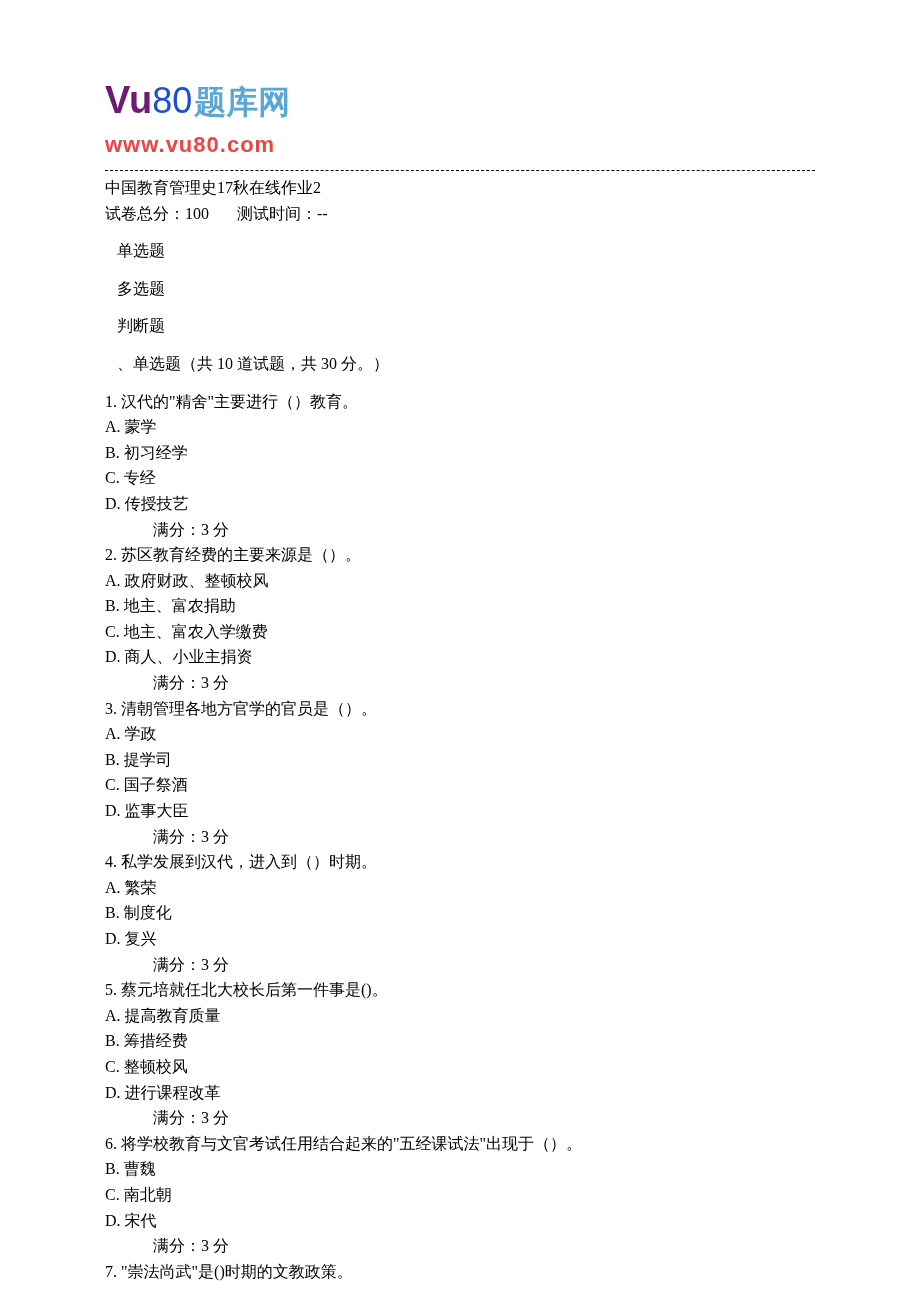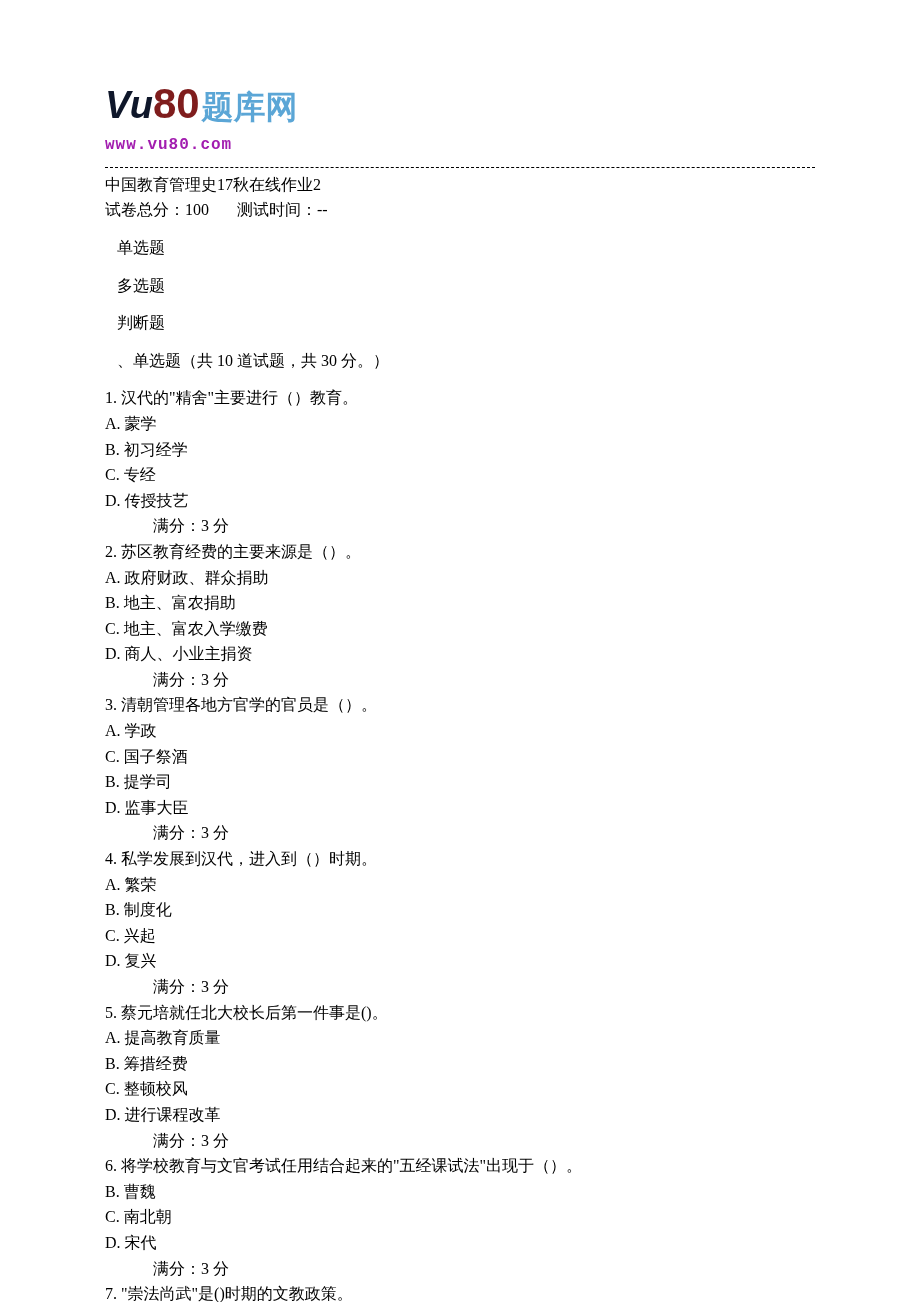--- a/index.html
+++ b/index.html
@@ -17,41 +17,40 @@
       margin-bottom: 8px;
     }
     .logo-top {
       display: flex;
       align-items: baseline;
     }
     .logo-vu {
       font-family: Arial, sans-serif;
       font-size: 38px;
       font-weight: bold;
-      color: #0f172a;
-      font-style: italic;
+      color: #701a75;
     }
     .logo-80 {
       font-family: Arial, sans-serif;
-      font-size: 42px;
-      font-weight: bold;
-      color: #7f1d1d;
+      font-size: 36px;
+      font-weight: normal;
+      color: #1d4ed8;
     }
     .logo-text {
       font-family: Liberation Mono, monospace;
       font-size: 32px;
       font-weight: bold;
       color: #5ba6d6;
       margin-left: 2px;
     }
     .logo-url {
-      font-family: Liberation Mono, monospace;
-      font-size: 16px;
+      font-family: Liberation Sans, sans-serif;
+      font-size: 22px;
       font-weight: bold;
-      color: #a21caf;
+      color: #ef4444;
       letter-spacing: 1px;
       margin-top: -4px;
     }
     .divider {
       border: none;
       border-top: 1.5px dashed #000;
       margin: 4px 0 4px 0;
     }
     .header-line {
       white-space: pre;
@@ -97,35 +96,34 @@
 <div class="section-type">、单选题（共 10 道试题，共 30 分。）</div>
 
 <div id="questions">
     <div class="question-stem">1.  汉代的"精舍"主要进行（）教育。</div>
     <div class="option">A. 蒙学</div>
     <div class="option">B. 初习经学</div>
     <div class="option">C. 专经</div>
     <div class="option">D. 传授技艺</div>
     <div class="score">满分：3  分</div>
     <div class="question-stem">2.  苏区教育经费的主要来源是（）。</div>
-    <div class="option">A. 政府财政、群众捐助</div>
+    <div class="option">A. 政府财政、整顿校风</div>
     <div class="option">B. 地主、富农捐助</div>
     <div class="option">C. 地主、富农入学缴费</div>
     <div class="option">D. 商人、小业主捐资</div>
     <div class="score">满分：3  分</div>
     <div class="question-stem">3.  清朝管理各地方官学的官员是（）。</div>
     <div class="option">A. 学政</div>
+    <div class="option">B. 提学司</div>
     <div class="option">C. 国子祭酒</div>
-    <div class="option">B. 提学司</div>
     <div class="option">D. 监事大臣</div>
     <div class="score">满分：3  分</div>
     <div class="question-stem">4.  私学发展到汉代，进入到（）时期。</div>
     <div class="option">A. 繁荣</div>
     <div class="option">B. 制度化</div>
-    <div class="option">C. 兴起</div>
     <div class="option">D. 复兴</div>
     <div class="score">满分：3  分</div>
     <div class="question-stem">5.  蔡元培就任北大校长后第一件事是()。</div>
     <div class="option">A. 提高教育质量</div>
     <div class="option">B. 筹措经费</div>
     <div class="option">C. 整顿校风</div>
     <div class="option">D. 进行课程改革</div>
     <div class="score">满分：3  分</div>
     <div class="question-stem">6.  将学校教育与文官考试任用结合起来的"五经课试法"出现于（）。</div>
     <div class="option">B. 曹魏</div>

